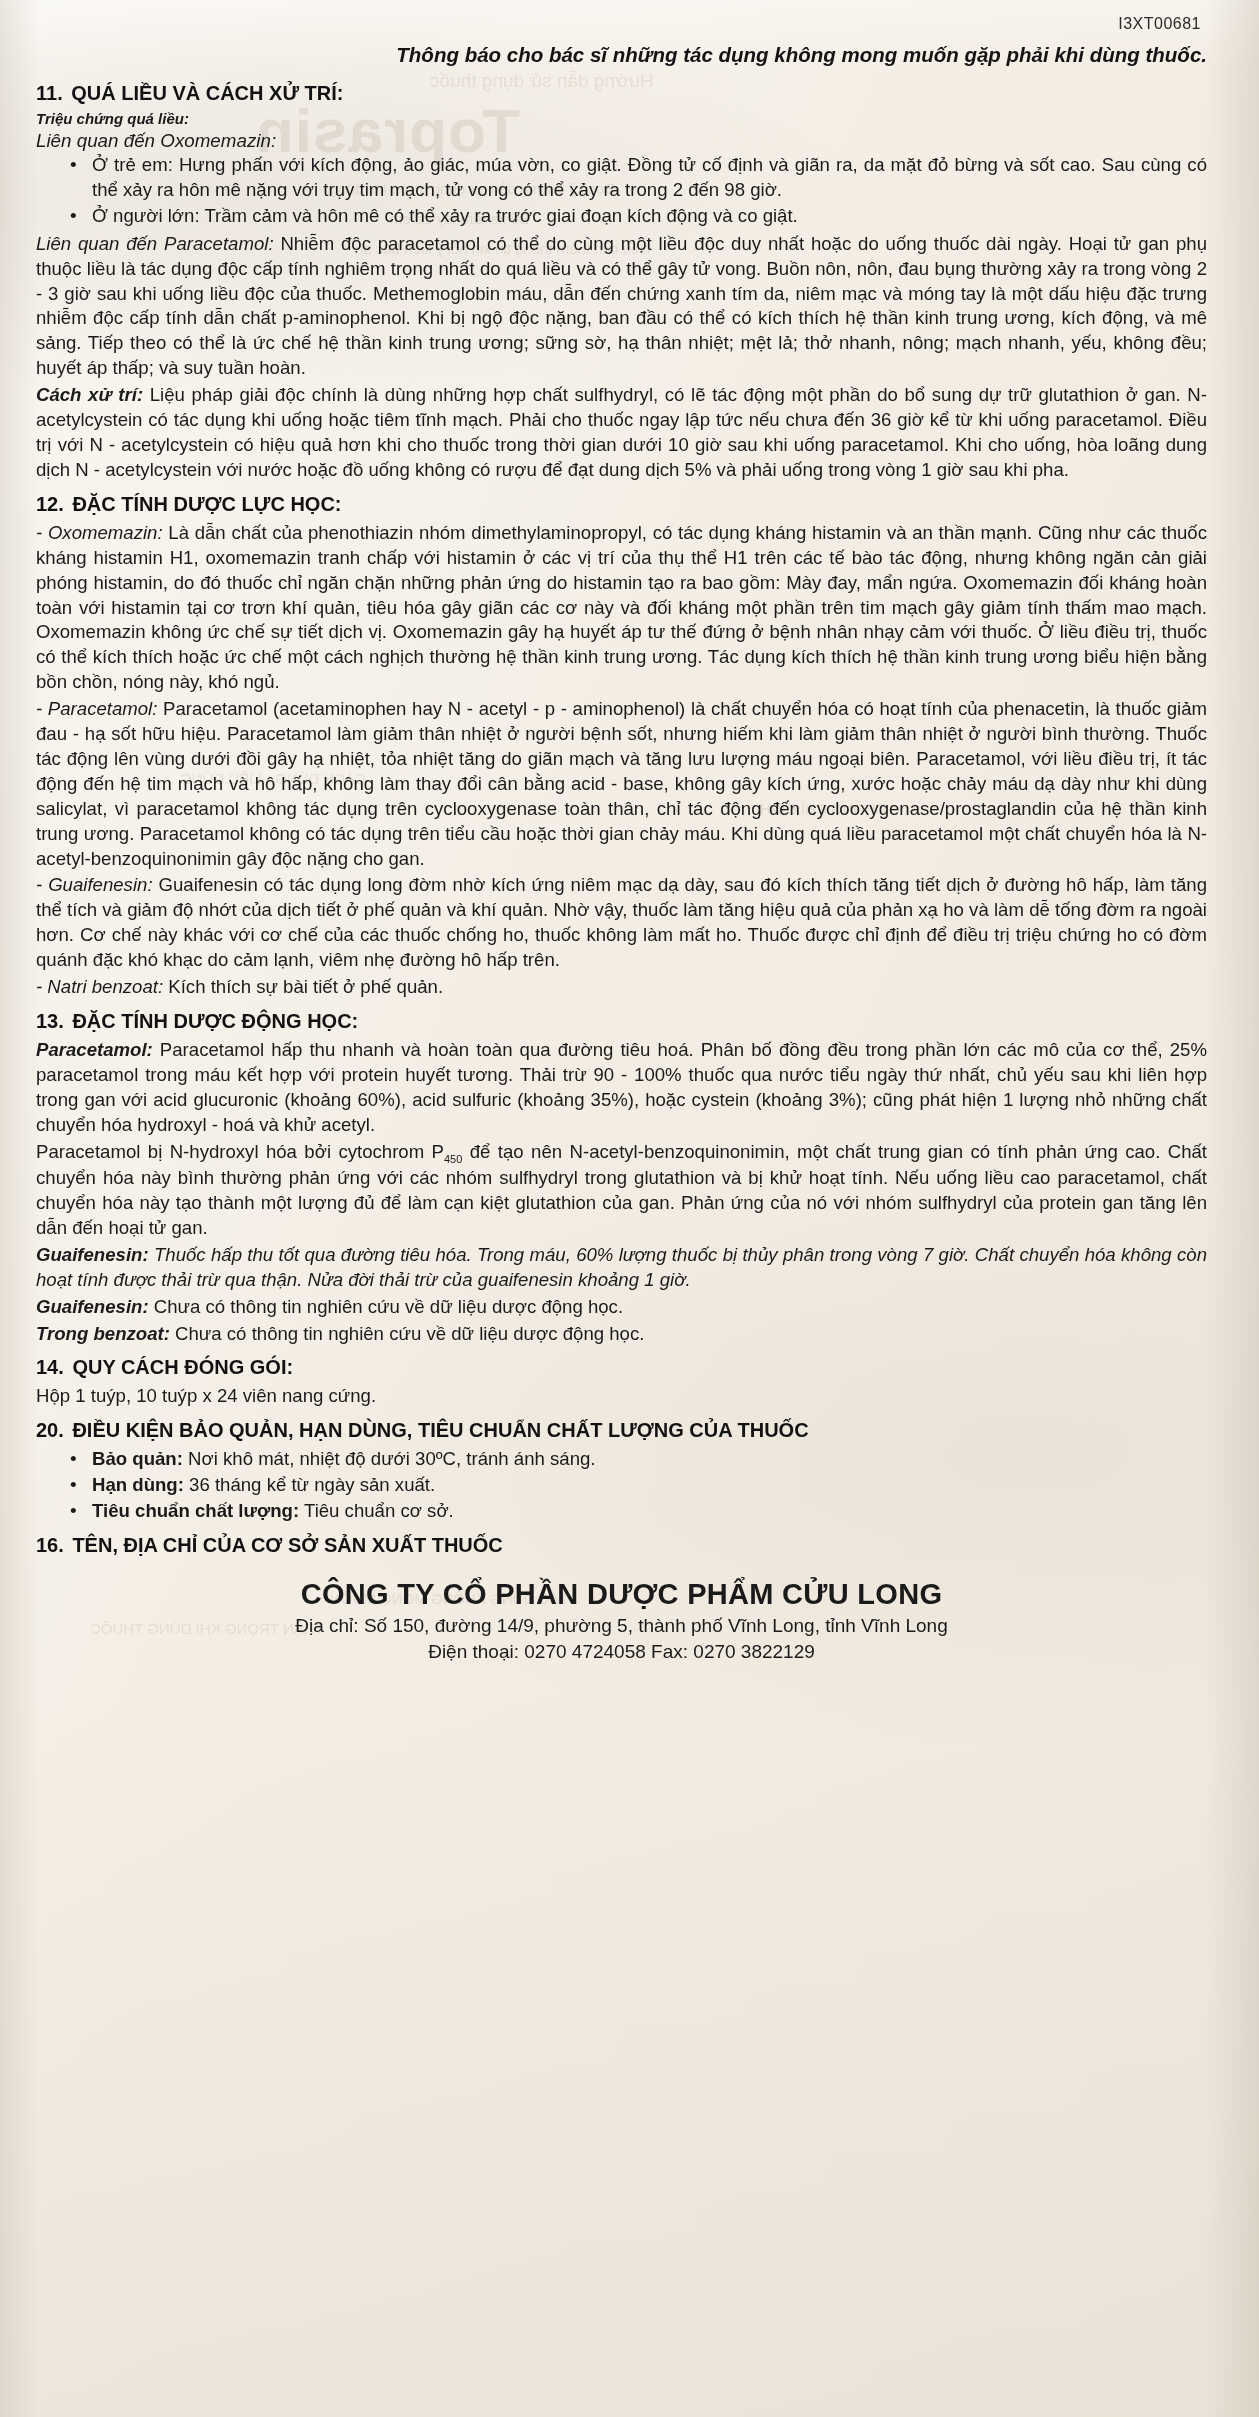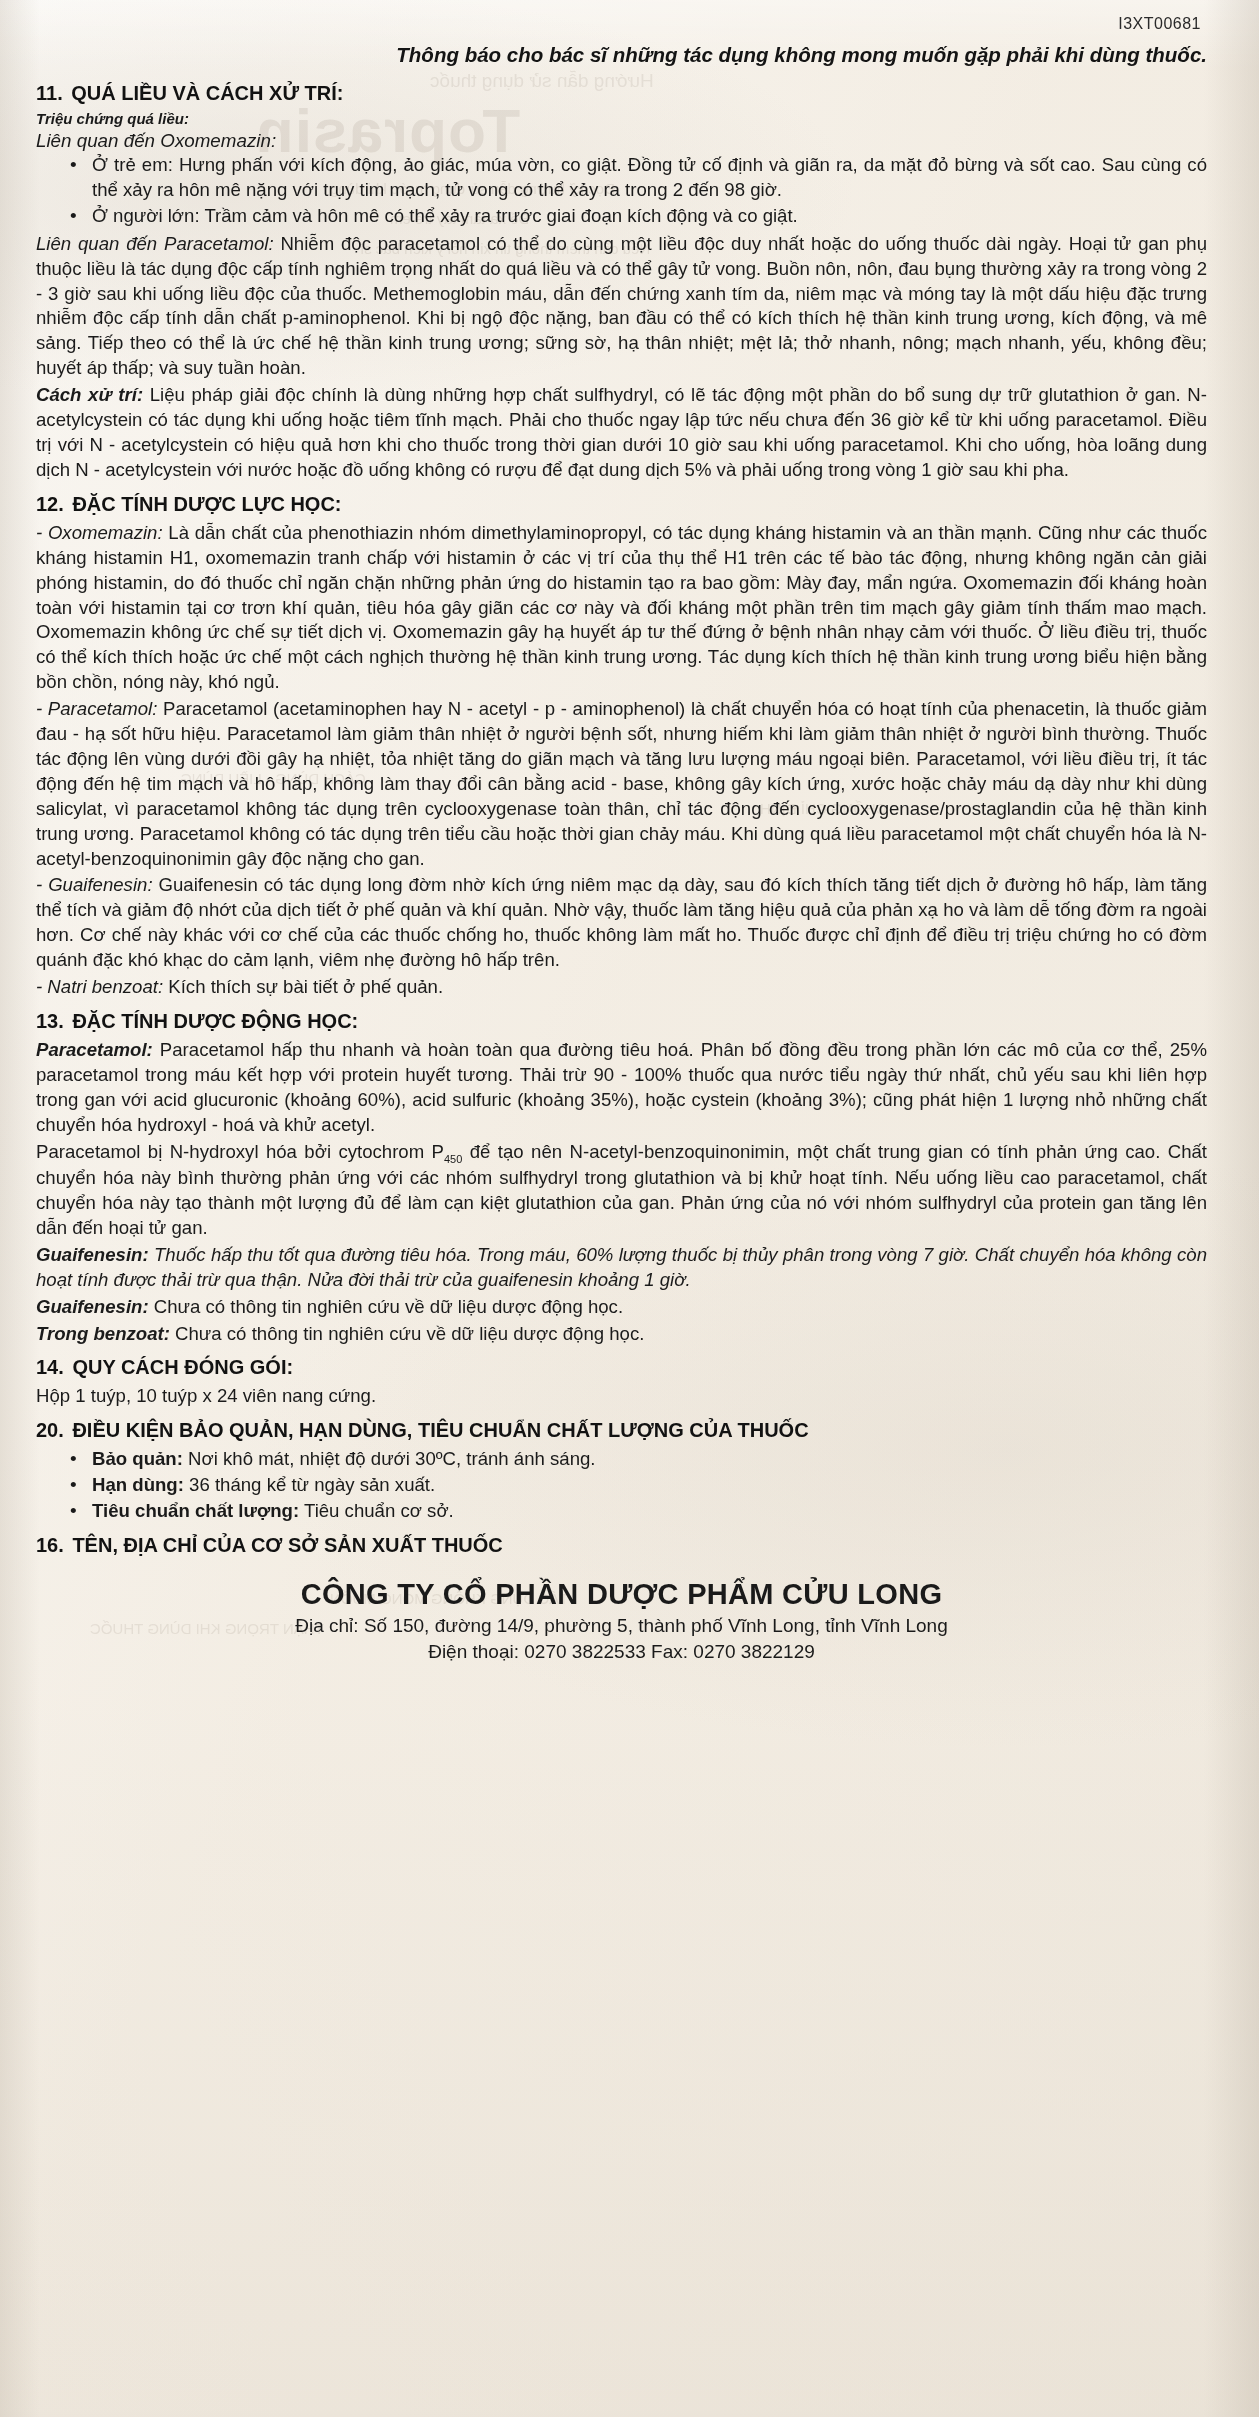--- a/index.html
+++ b/index.html
@@ -253,18 +253,18 @@
       </li>
     </ul>
 
     <h2 class="section">
       <span class="sec-num">16.</span>
       <span>TÊN, ĐỊA CHỈ CỦA CƠ SỞ SẢN XUẤT THUỐC</span>
     </h2>
     <div class="center-block">
       <div class="company">CÔNG TY CỔ PHẦN DƯỢC PHẨM CỬU LONG</div>
       <div class="addr">Địa chỉ: Số 150, đường 14/9, phường 5, thành phố Vĩnh Long, tỉnh Vĩnh Long</div>
-      <div class="phone">Điện thoại: 0270 3822533    Fax: 0270 3822129</div>
+      <div class="phone">Điện thoại: 0270 4724058    Fax: 0270 3822129</div>
     </div>
 
     <div class="tail-space"></div>
   </div>
 </div>
 
 </body></html>

